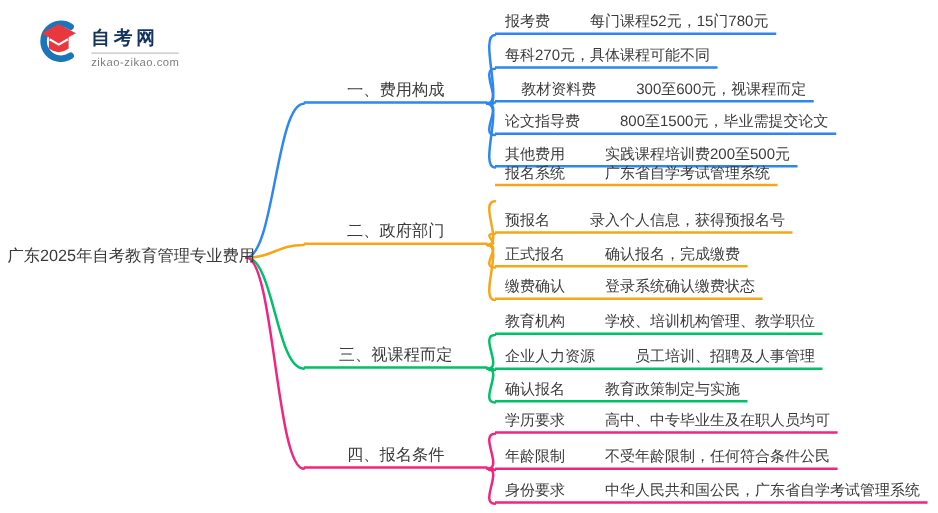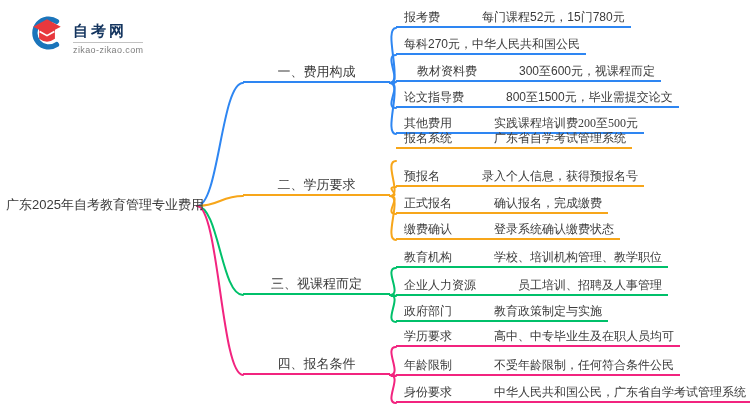--- a/index.html
+++ b/index.html
@@ -14,21 +14,21 @@
     font-size:13px;color:#3a3a3a;white-space:nowrap;cursor:pointer;text-align:right;
   }
   .branch-label{
     position:absolute;left:243px;width:147px;height:21px;
     text-align:center;font-size:13px;color:#3b3b3b;line-height:19px;
     border-bottom:2px solid #999;white-space:nowrap;cursor:pointer;
     box-sizing:border-box;
   }
   .leaf-row{
     position:absolute;left:396px;height:20px;display:flex;align-items:flex-end;
-    gap:42px;padding:0 6px 1px 8px;border-bottom:2px solid #999;
+    gap:32px;padding:0 6px 1px 8px;border-bottom:2px solid #999;
     font-size:12px;line-height:16px;white-space:nowrap;box-sizing:border-box;
     cursor:pointer;
   }
   .leaf-label{color:#3b3b3b;}
   .leaf-value{color:#3b3b3b;}
   
   #logo{position:absolute;left:28px;top:9px;display:flex;align-items:center;gap:7px;}
   #logo-text{display:flex;flex-direction:column;align-items:flex-start;margin-top:13px;}
   #logo-title{font-size:15px;font-weight:bold;color:#13345e;letter-spacing:3px;line-height:18px;}
   #logo-divider{width:70px;height:1px;background:#c2c2c2;margin:2px 0 2px 0;}
@@ -77,35 +77,35 @@
 
   <div id="root-node" class="node-text">广东2025年自考教育管理专业费用</div>
 
   <div id="nodes-layer">
       <div class="branch-label" style="top: 62px; border-bottom-color: rgb(46, 134, 242);">一、费用构成</div>
       <div class="leaf-row" style="top: 8px; border-bottom-color: rgb(46, 134, 242);">
         <span class="leaf-label">报考费</span>
         <span class="leaf-value">每门课程52元，15门780元</span>
       </div>
       <div class="leaf-row" style="top: 35px; border-bottom-color: rgb(46, 134, 242);">
-        <span class="leaf-value">每科270元，中华人民共和国公民</span>
+        <span class="leaf-value">每科270元，具体课程可能不同</span>
       </div>
       <div class="leaf-row" style="top: 62px; border-bottom-color: rgb(46, 134, 242); padding-left: 21px;">
         <span class="leaf-label">教材资料费</span>
         <span class="leaf-value">300至600元，视课程而定</span>
       </div>
       <div class="leaf-row" style="top: 88px; border-bottom-color: rgb(46, 134, 242);">
         <span class="leaf-label">论文指导费</span>
         <span class="leaf-value">800至1500元，毕业需提交论文</span>
       </div>
-      <div class="leaf-row" style="top: 114px; border-bottom-color: rgb(46, 134, 242); font-family: Liberation Serif, serif;">
+      <div class="leaf-row" style="top: 114px; border-bottom-color: rgb(46, 134, 242);">
         <span class="leaf-label">其他费用</span>
         <span class="leaf-value">实践课程培训费200至500元</span>
       </div>
-      <div class="branch-label" style="top: 175px; border-bottom-color: rgb(247, 166, 26);">二、学历要求</div>
+      <div class="branch-label" style="top: 175px; border-bottom-color: rgb(247, 166, 26);">二、政府部门</div>
       <div class="leaf-row" style="top: 129px; border-bottom-color: rgb(247, 166, 26);">
         <span class="leaf-label">报名系统</span>
         <span class="leaf-value">广东省自学考试管理系统</span>
       </div>
       <div class="leaf-row" style="top: 167px; border-bottom-color: rgb(247, 166, 26);">
         <span class="leaf-label">预报名</span>
         <span class="leaf-value">录入个人信息，获得预报名号</span>
       </div>
       <div class="leaf-row" style="top: 194px; border-bottom-color: rgb(247, 166, 26);">
         <span class="leaf-label">正式报名</span>
@@ -118,21 +118,21 @@
       <div class="branch-label" style="top: 274px; border-bottom-color: rgb(0, 192, 106);">三、视课程而定</div>
       <div class="leaf-row" style="top: 248px; border-bottom-color: rgb(0, 192, 106);">
         <span class="leaf-label">教育机构</span>
         <span class="leaf-value">学校、培训机构管理、教学职位</span>
       </div>
       <div class="leaf-row" style="top: 276px; border-bottom-color: rgb(0, 192, 106);">
         <span class="leaf-label">企业人力资源</span>
         <span class="leaf-value">员工培训、招聘及人事管理</span>
       </div>
       <div class="leaf-row" style="top: 302px; border-bottom-color: rgb(0, 192, 106);">
-        <span class="leaf-label">政府部门</span>
+        <span class="leaf-label">确认报名</span>
         <span class="leaf-value">教育政策制定与实施</span>
       </div>
       <div class="branch-label" style="top: 354px; border-bottom-color: rgb(242, 36, 127);">四、报名条件</div>
       <div class="leaf-row" style="top: 327px; border-bottom-color: rgb(242, 36, 127);">
         <span class="leaf-label">学历要求</span>
         <span class="leaf-value">高中、中专毕业生及在职人员均可</span>
       </div>
       <div class="leaf-row" style="top: 356px; border-bottom-color: rgb(242, 36, 127); text-align: center;">
         <span class="leaf-label">年龄限制</span>
         <span class="leaf-value">不受年龄限制，任何符合条件公民</span>

